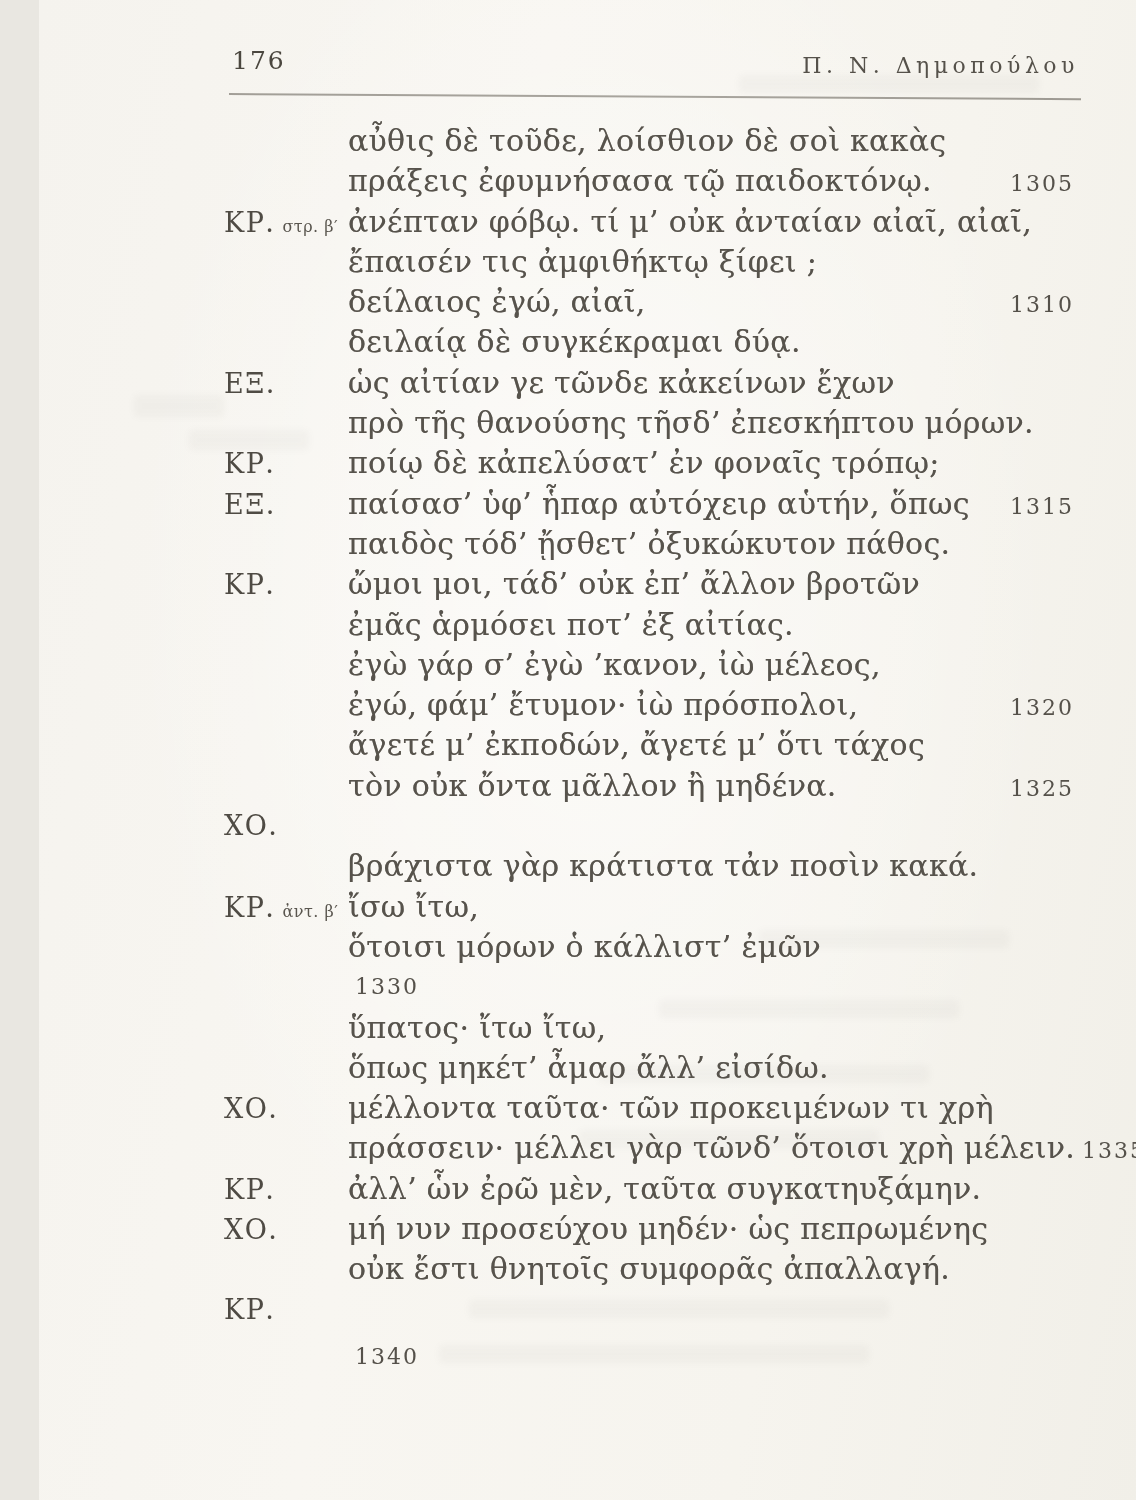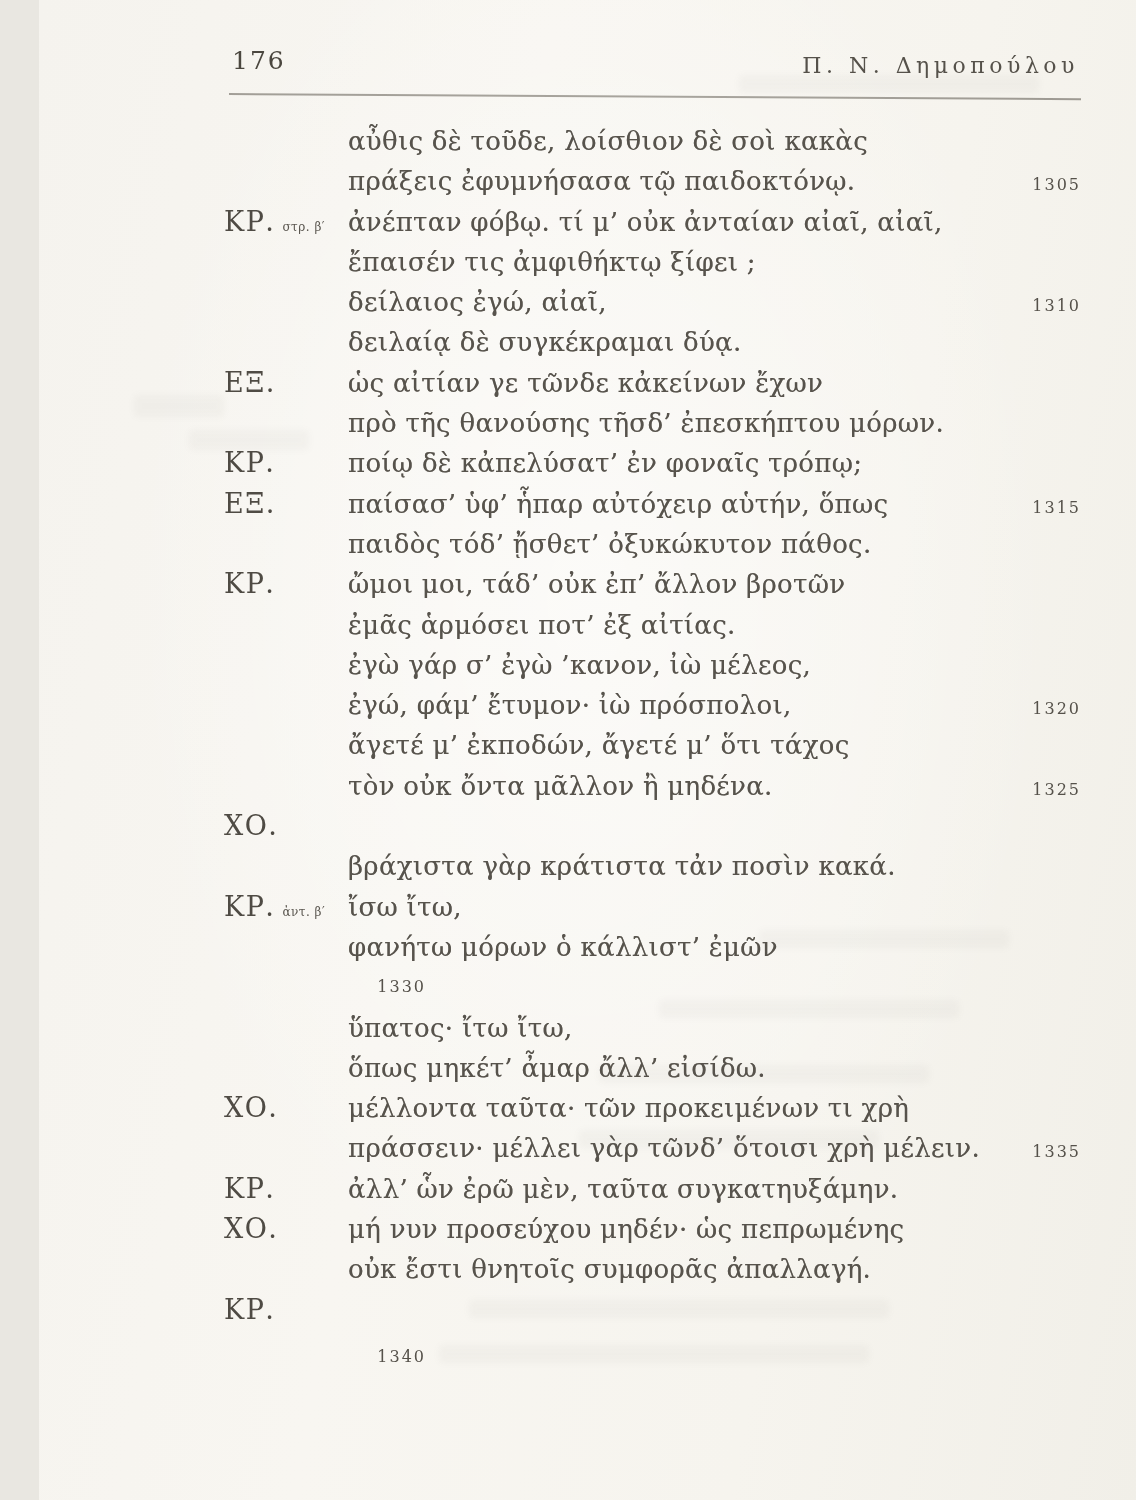--- a/index.html
+++ b/index.html
@@ -52,31 +52,31 @@
   .line-row{
     display:flex;align-items:baseline;
     height:40.3px;line-height:40.3px;
     white-space:nowrap;
   }
   .speaker-cell{
     flex:0 0 124px;
     font-size:27px;color:#4f4b44;letter-spacing:1.5px;
   }
   .stanza-note{
-    font-size:12px;letter-spacing:.5px;color:#5a564f;margin-left:7px;
+    font-size:16px;letter-spacing:.5px;color:#5a564f;margin-left:7px;
   }
   .verse-text{
     flex:1 1 auto;
-    font-size:26px;color:#57534c;
+    font-size:30px;color:#57534c;
     letter-spacing:.3px;
     text-shadow:0 0 .5px rgba(87,83,76,.55);
   }
   .line-number{
-    flex:0 0 78px;text-align:right;
-    font-size:16px;color:#55514a;letter-spacing:2px;
+    flex:0 0 78px;text-align:center;
+    font-size:22px;color:#55514a;letter-spacing:2px;
   }
   .num-low{transform:translateY(7px);}
 </style>
 </head>
 <body>
 
 <div class="page">
 
   <div class="ghost" style="left:700px;top:75px;width:300px;height:18px;"></div>
   <div class="ghost" style="left:95px;top:395px;width:90px;height:22px;"></div>
@@ -189,21 +189,21 @@
         <span class="verse-text">βράχιστα γὰρ κράτιστα τἀν ποσὶν κακά.</span>
         <span class="line-number"></span>
       </div>
       <div class="line-row">
         <span class="speaker-cell">ΚΡ.<span class="stanza-note">ἀντ. β′</span></span>
         <span class="verse-text">ἴσω ἴτω,</span>
         <span class="line-number"></span>
       </div>
       <div class="line-row">
         <span class="speaker-cell"></span>
-        <span class="verse-text">φανήτω μόρων ὁ κάλλιστ’ ἐμῶν</span>
+        <span class="verse-text">ὅτοισι μόρων ὁ κάλλιστ’ ἐμῶν</span>
         <span class="line-number"></span>
       </div>
       <div class="line-row">
         <span class="speaker-cell"></span>
         <span class="line-number">1330</span>
       </div>
       <div class="line-row">
         <span class="speaker-cell"></span>
         <span class="verse-text">ὕπατος· ἴτω ἴτω,</span>
         <span class="line-number"></span>

